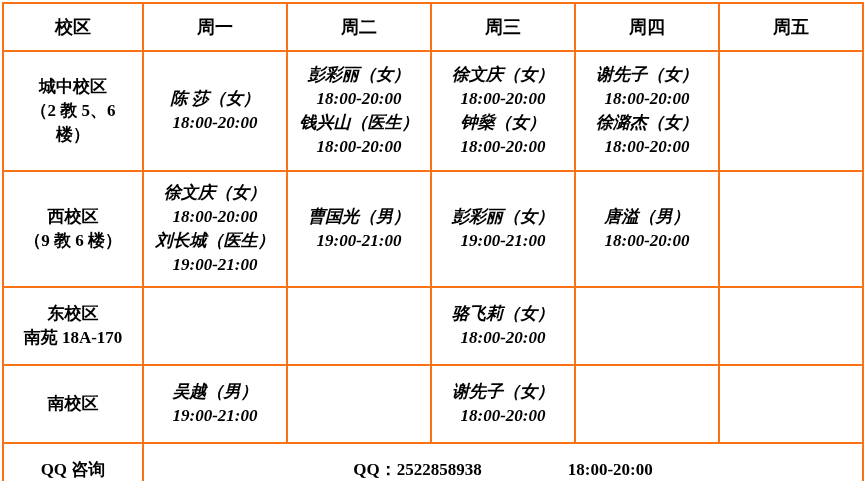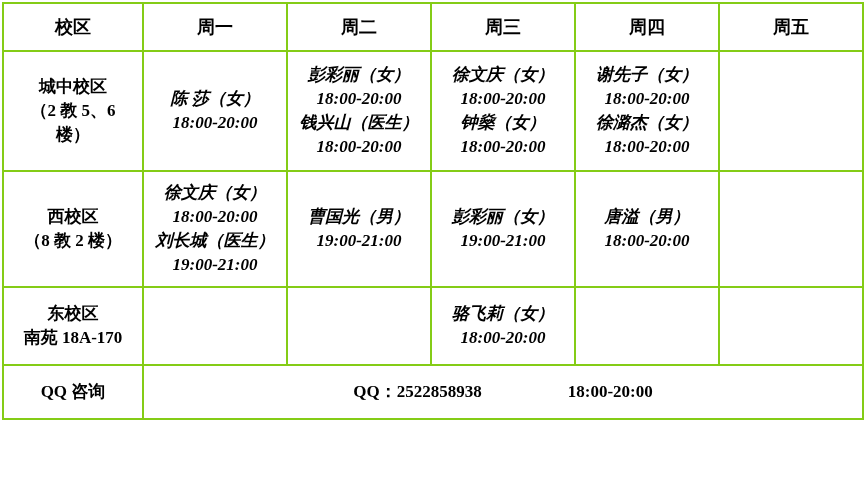--- a/index.html
+++ b/index.html
@@ -20,21 +20,21 @@
     position: relative;
     box-sizing: border-box;
   }
   table.schedule {
     border-collapse: collapse;
     width: 861px;
     margin: 2px 2px 0 2px;
     table-layout: fixed;
   }
   table.schedule td, table.schedule th {
-    border: 2px solid #84cc16;
+    border: 2px solid #f97316;
     text-align: center;
     vertical-align: middle;
     font-size: 17px;
     line-height: 24px;
     padding: 4px 2px;
     font-weight: bold;
     font-family: "Liberation Serif", "DejaVu Serif", serif;
   }
   .col-campus { width: 140px; }
   .col-day { width: 144px; }
@@ -122,21 +122,21 @@
               <span>18:00-20:00</span>
             </span>
           </td>
           <td>
             <span class="cell-lines"></span>
           </td>
         </tr>
         <tr class="row-mid">
           <td class="campus-cell">
             <span>西校区</span>
-            <span>（8 教 2 楼）</span>
+            <span>（9 教 6 楼）</span>
           </td>
           <td>
             <span class="cell-lines">
               <span>徐文庆（女）</span>
               <span>18:00-20:00</span>
               <span>刘长城（医生）</span>
               <span>19:00-21:00</span>
             </span>
           </td>
           <td>
@@ -168,20 +168,46 @@
           </td>
           <td>
             <span class="cell-lines"></span>
           </td>
           <td>
             <span class="cell-lines"></span>
           </td>
           <td>
             <span class="cell-lines">
               <span>骆飞莉（女）</span>
+              <span>18:00-20:00</span>
+            </span>
+          </td>
+          <td>
+            <span class="cell-lines"></span>
+          </td>
+          <td>
+            <span class="cell-lines"></span>
+          </td>
+        </tr>
+        <tr class="row-short">
+          <td class="campus-cell">
+            <span>南校区</span>
+          </td>
+          <td>
+            <span class="cell-lines">
+              <span>吴越（男）</span>
+              <span>19:00-21:00</span>
+            </span>
+          </td>
+          <td>
+            <span class="cell-lines"></span>
+          </td>
+          <td>
+            <span class="cell-lines">
+              <span>谢先子（女）</span>
               <span>18:00-20:00</span>
             </span>
           </td>
           <td>
             <span class="cell-lines"></span>
           </td>
           <td>
             <span class="cell-lines"></span>
           </td>
         </tr>

